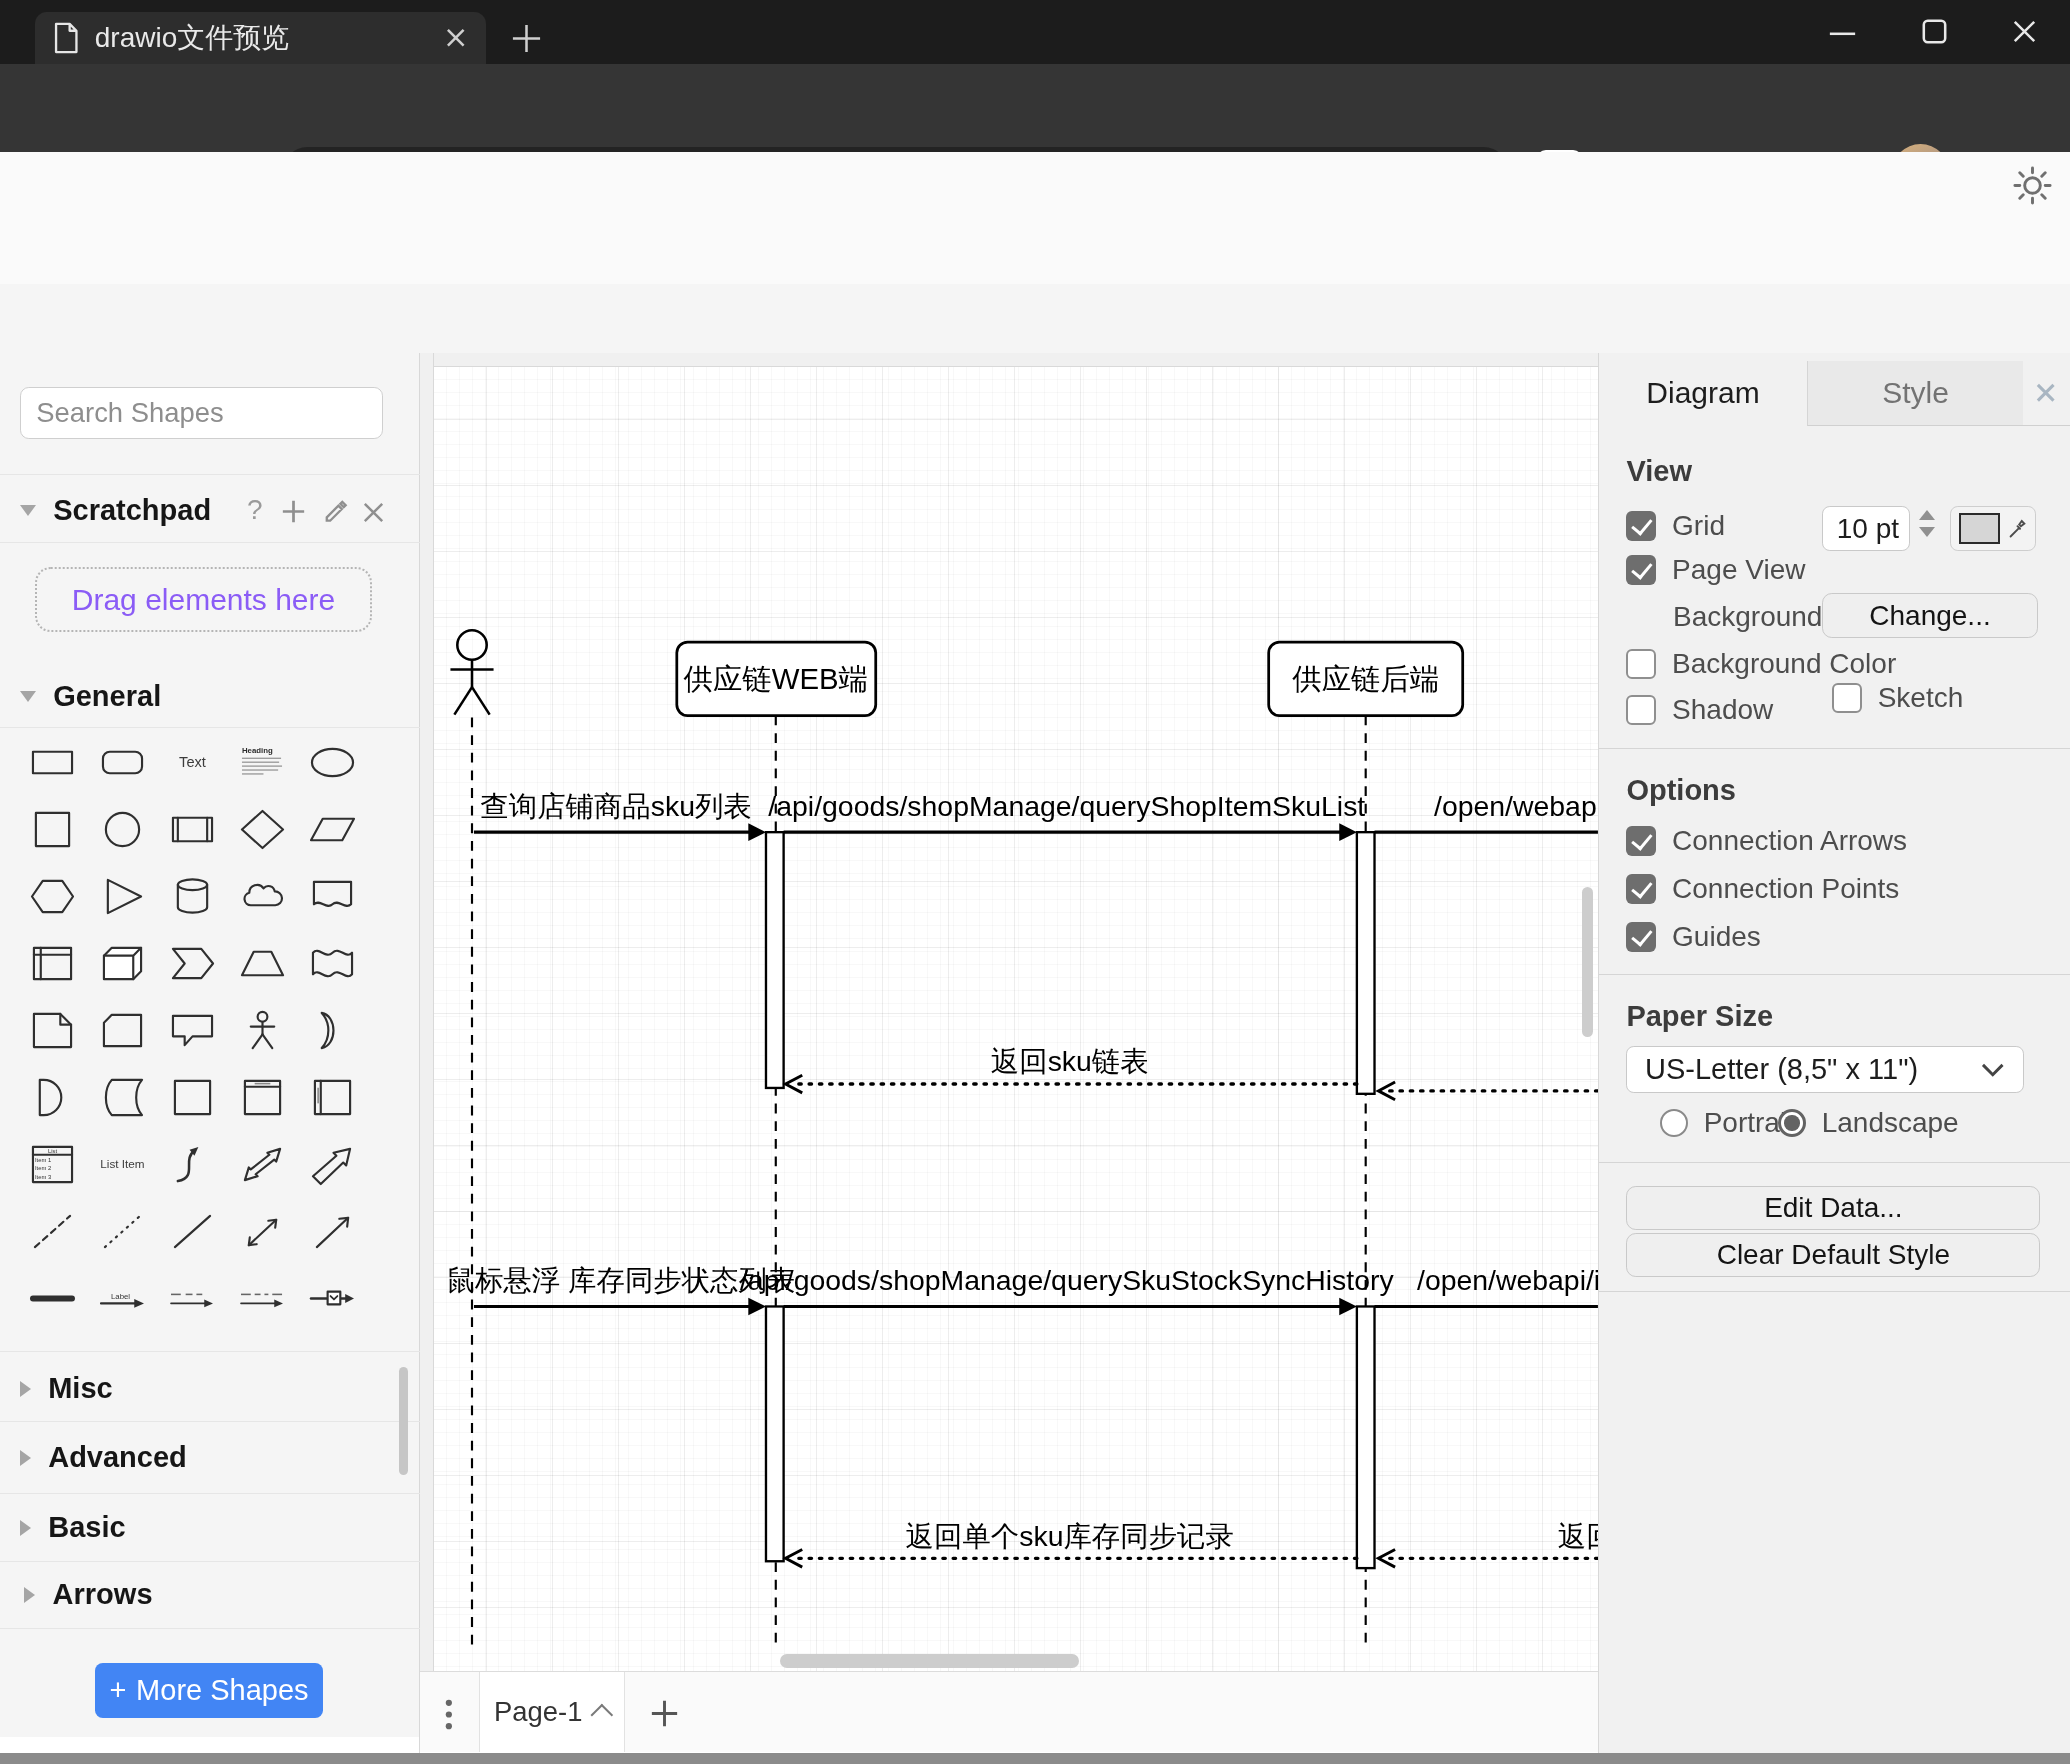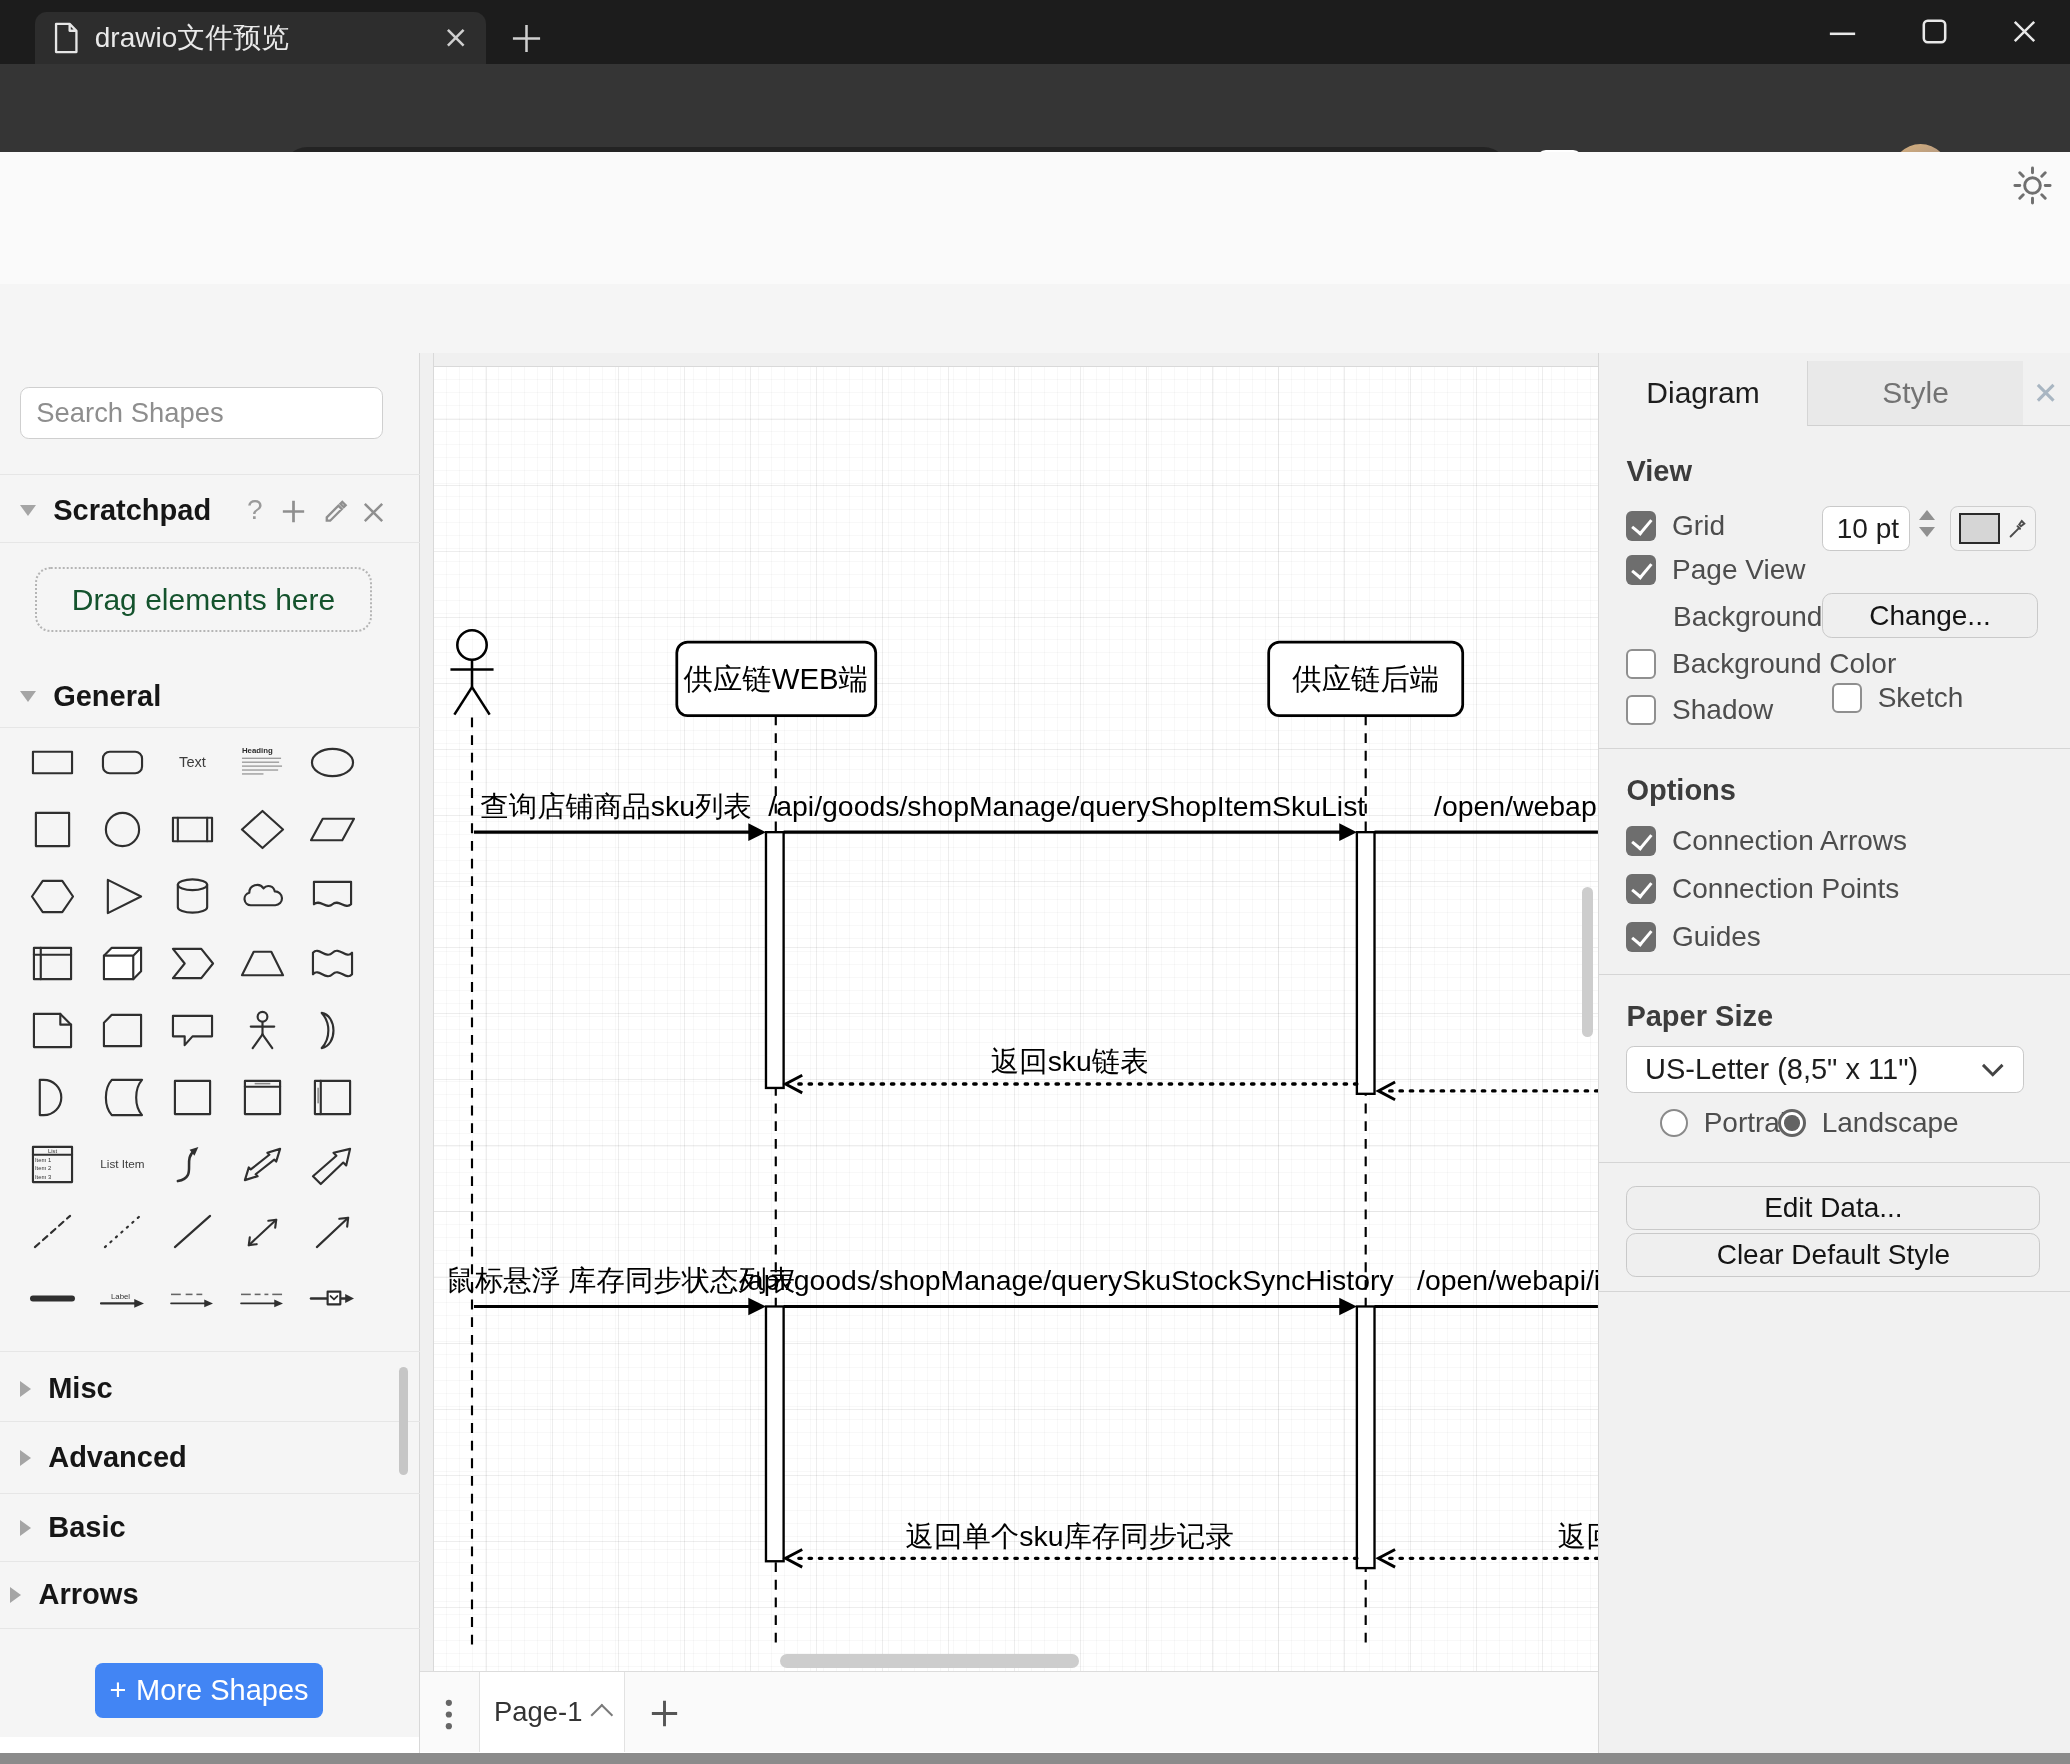--- a/index.html
+++ b/index.html
@@ -30,21 +30,21 @@
 .sidebar{left:0;top:353px;width:420px;height:1400px;background:#f5f5f5;border-right:1px solid #d8d8d8;box-sizing:border-box}
 .search{left:19.6px;top:34px;width:363px;height:52px;background:#fff;border:1px solid #cfcfcf;border-radius:8.8px;
   display:flex;align-items:center;padding:0 13.7px;box-sizing:border-box}
 .search input{border:none;outline:none;flex:1;font-size:27.4px;color:#444;background:transparent;font-family:inherit}
 .search input::placeholder{color:#8e8e8e}
 .hdiv{height:1px;background:#e6e6e6;left:0;width:420px}
 .sechead{display:flex;align-items:center;gap:17.6px;font-size:29px;font-weight:700;color:#161616}
 .tri-d{width:0;height:0;border-left:8.8px solid transparent;border-right:8.8px solid transparent;border-top:11.8px solid #a5a5a5}
 .tri-r{width:0;height:0;border-top:8.8px solid transparent;border-bottom:8.8px solid transparent;border-left:11.8px solid #a5a5a5}
 .dragbox{left:35px;top:214px;width:337px;height:65px;border:2.9px dotted #b5b5b5;border-radius:15.7px;
-  display:flex;align-items:center;justify-content:center;font-size:30px;color:#14532d;box-sizing:border-box}
+  display:flex;align-items:center;justify-content:center;font-size:30px;color:#8b5cf6;box-sizing:border-box}
 .shapegrid{left:17.6px;top:388px;width:384px;display:grid;grid-template-columns:repeat(5,70px);grid-auto-rows:67px}
 .cell{display:flex;align-items:flex-start;justify-content:center;cursor:grab}
 svg.shp{stroke:#2f2f2f;stroke-width:2.2;fill:none;stroke-linejoin:round;stroke-linecap:round}
 .moreshapes{left:95px;top:1310px;width:228px;height:55px;background:#4285f4;border-radius:7.8px;color:#fff;
   font-size:29px;display:flex;align-items:center;justify-content:center;gap:9.8px;cursor:pointer}
 
 .canvas{left:420px;top:353px;width:1178px;height:1318px;background-color:#fff;
  background-image:linear-gradient(to right,rgba(0,0,0,.07) 1px,transparent 1px),
   linear-gradient(to bottom,rgba(0,0,0,.07) 1px,transparent 1px),
   linear-gradient(to right,rgba(0,0,0,.028) 1px,transparent 1px),
@@ -587,21 +587,21 @@
     <div class="abs sechead" style="left:19.6px;top:1088px">
         <div class="tri-r"></div>
         <span>Advanced</span>
       </div>
     <div class="abs hdiv" style="top:1140px"></div>
     <div class="abs sechead" style="left:19.6px;top:1158px">
         <div class="tri-r"></div>
         <span>Basic</span>
       </div>
     <div class="abs hdiv" style="top:1208px"></div>
-    <div class="abs sechead" style="left:10px;top:1225px">
+    <div class="abs sechead" style="left:24px;top:1225px">
         <div class="tri-r"></div>
         <span>Arrows</span>
       </div>
     <div class="abs hdiv" style="top:1275px"></div>
     <div class="abs moreshapes">
       <span>+</span>
       <span>More Shapes</span>
     </div>
     <div class="abs" style="left:0;top:1384px;width:419px;height:15.7px;background:#fff"></div>
     <div class="abs scrollthumb" style="left:399px;top:1014px;width:8.8px;height:108px;background:#c6c6c6"></div>

